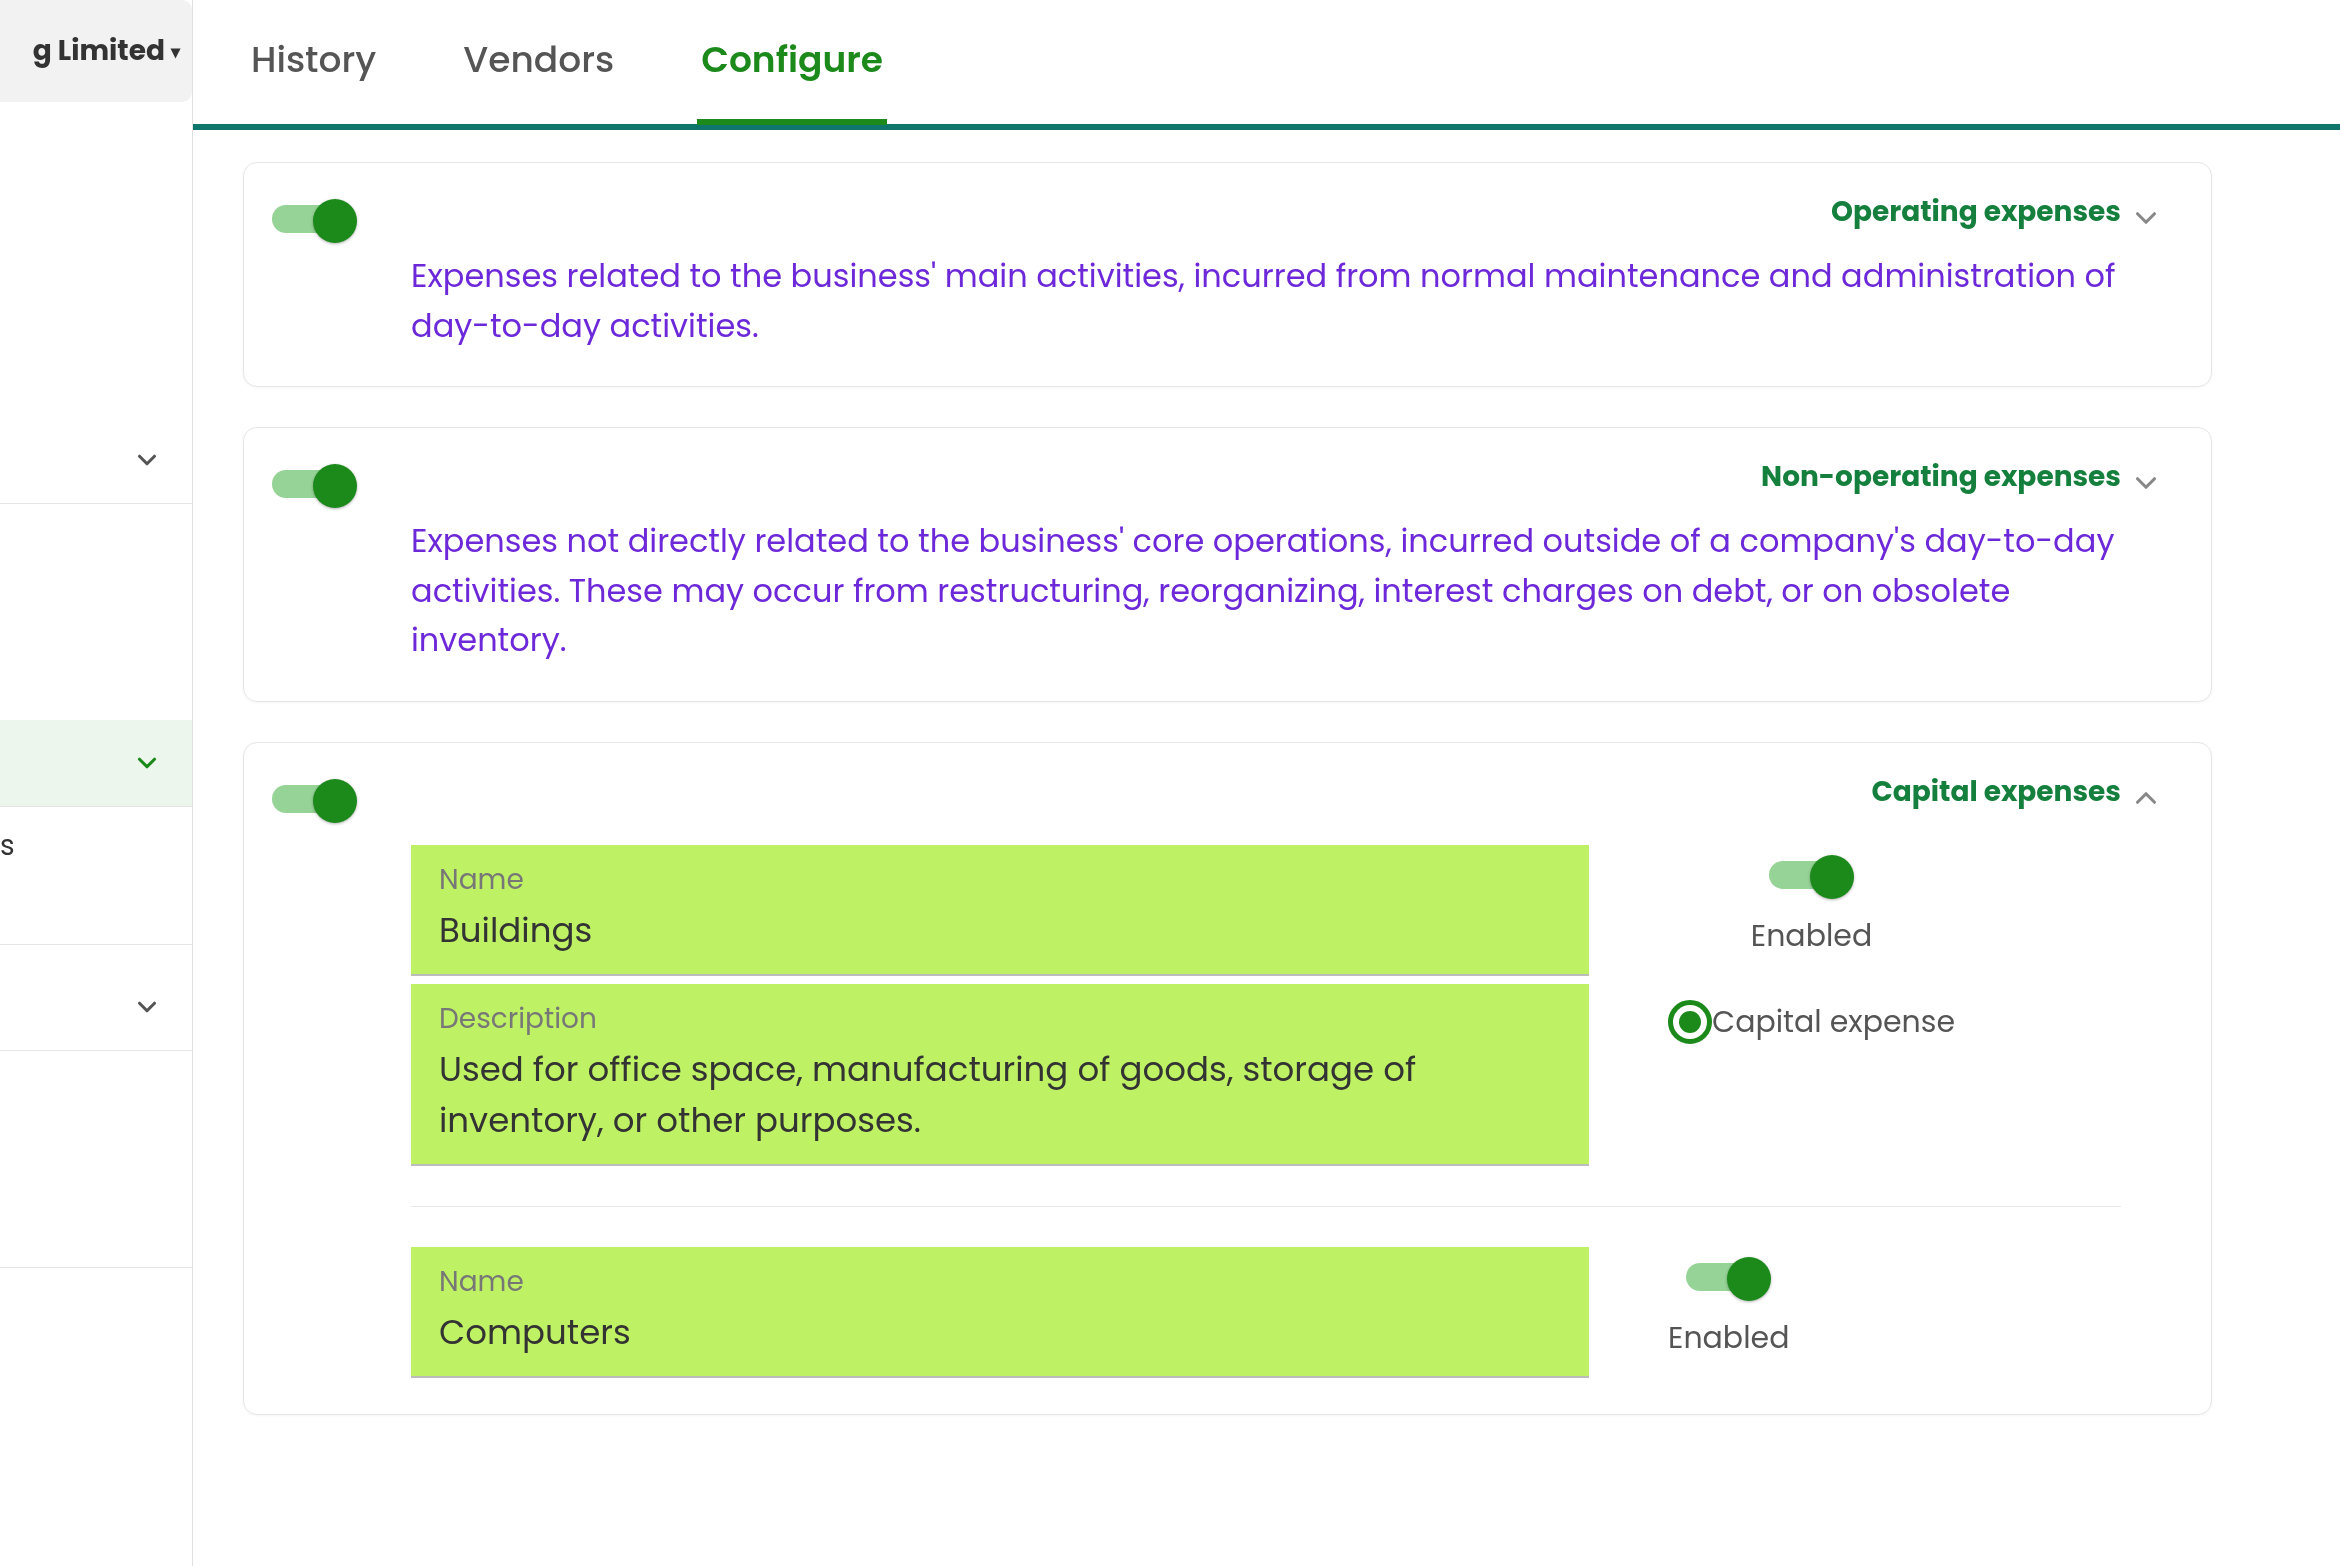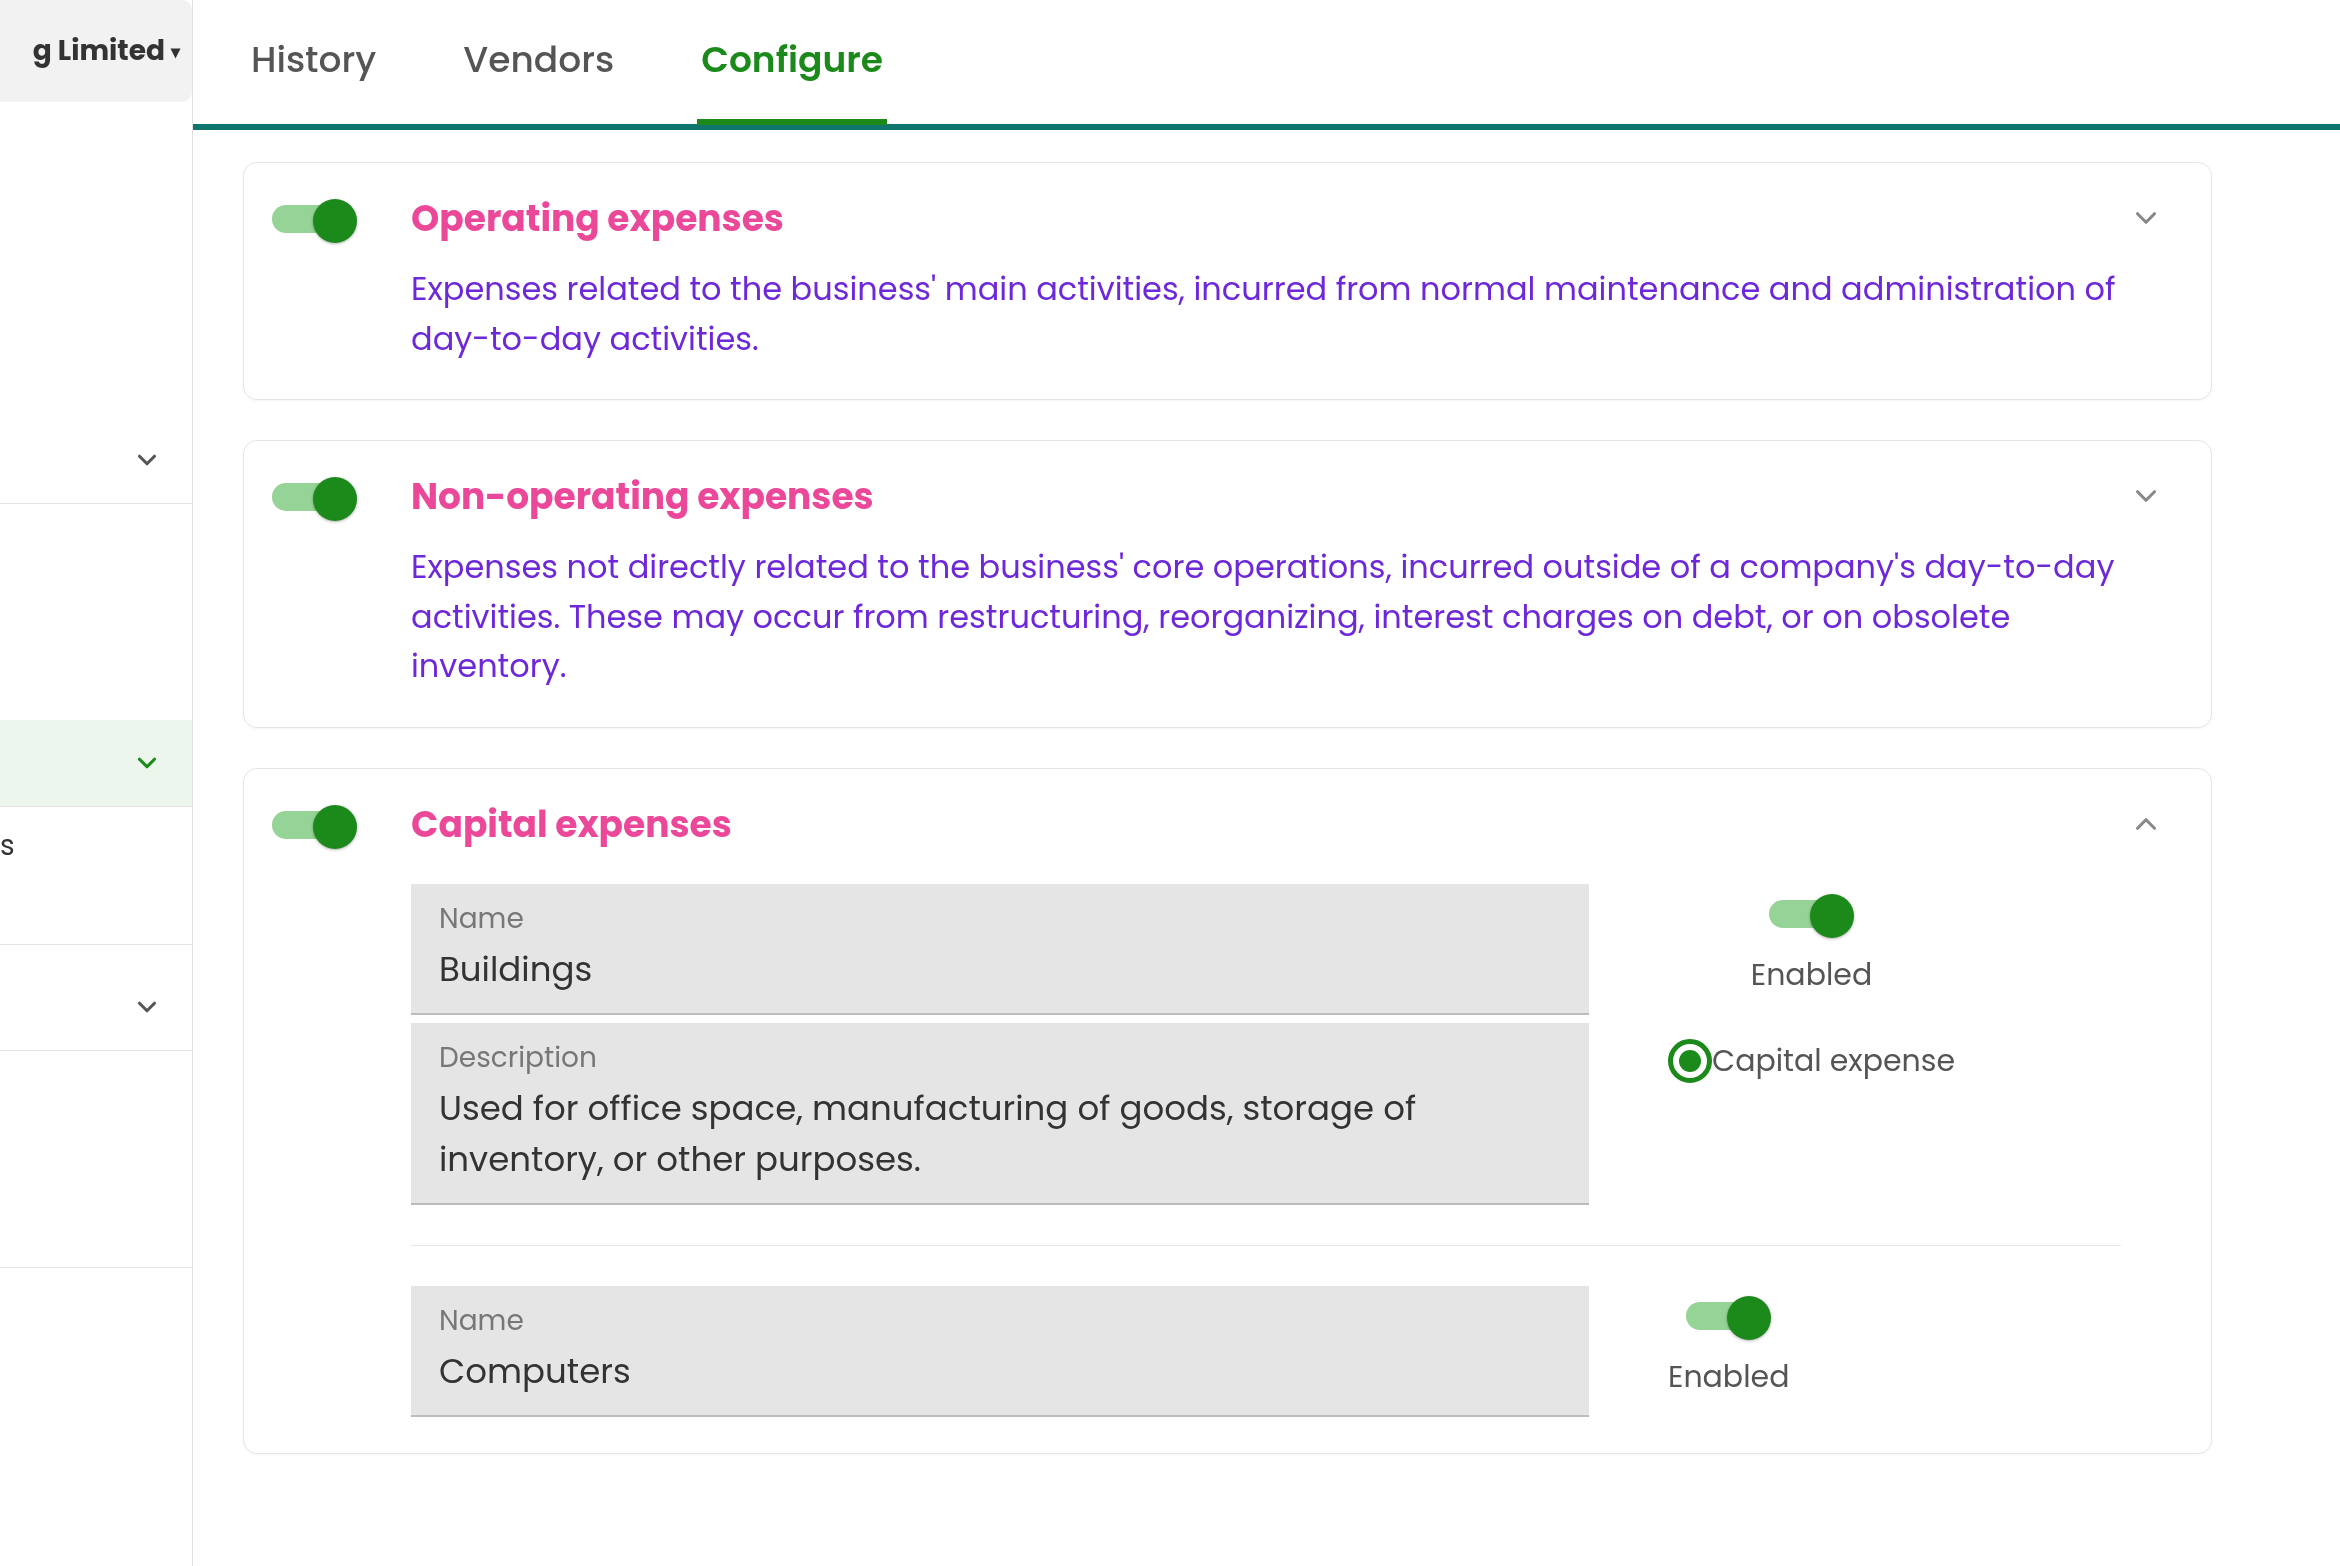--- a/index.html
+++ b/index.html
@@ -120,24 +120,25 @@
   .card-chevron {
     width: 50px;
     flex-shrink: 0;
     display: flex;
     align-items: center;
     justify-content: center;
     color: #888;
     padding-top: 10px;
   }
   .card-title {
-    font-size: 36px;
+    font-size: 28px;
     font-weight: 700;
-    color: #ec4899;
+    color: #15803d;
     margin-bottom: 18px;
+    text-align: right;
   }
   .card-desc {
     font-size: 32px;
     color: #6d28d9;
     line-height: 1.55;
   }
 
   .toggle {
     position: relative;
     width: 85px;
@@ -176,21 +177,21 @@
   .subitem:last-child {
     border-bottom: none;
     margin-bottom: 0;
     padding-bottom: 0;
   }
   .subitem-fields {
     flex: 1;
     max-width: 1178px;
   }
   .field {
-    background: #e5e5e5;
+    background: #bef264;
     padding: 14px 28px 18px 28px;
     border-bottom: 2px solid #bcbcbc;
   }
   .field + .field {
     margin-top: 8px;
   }
   .field-label {
     font-size: 28px;
     color: #777;
     margin-bottom: 4px;

